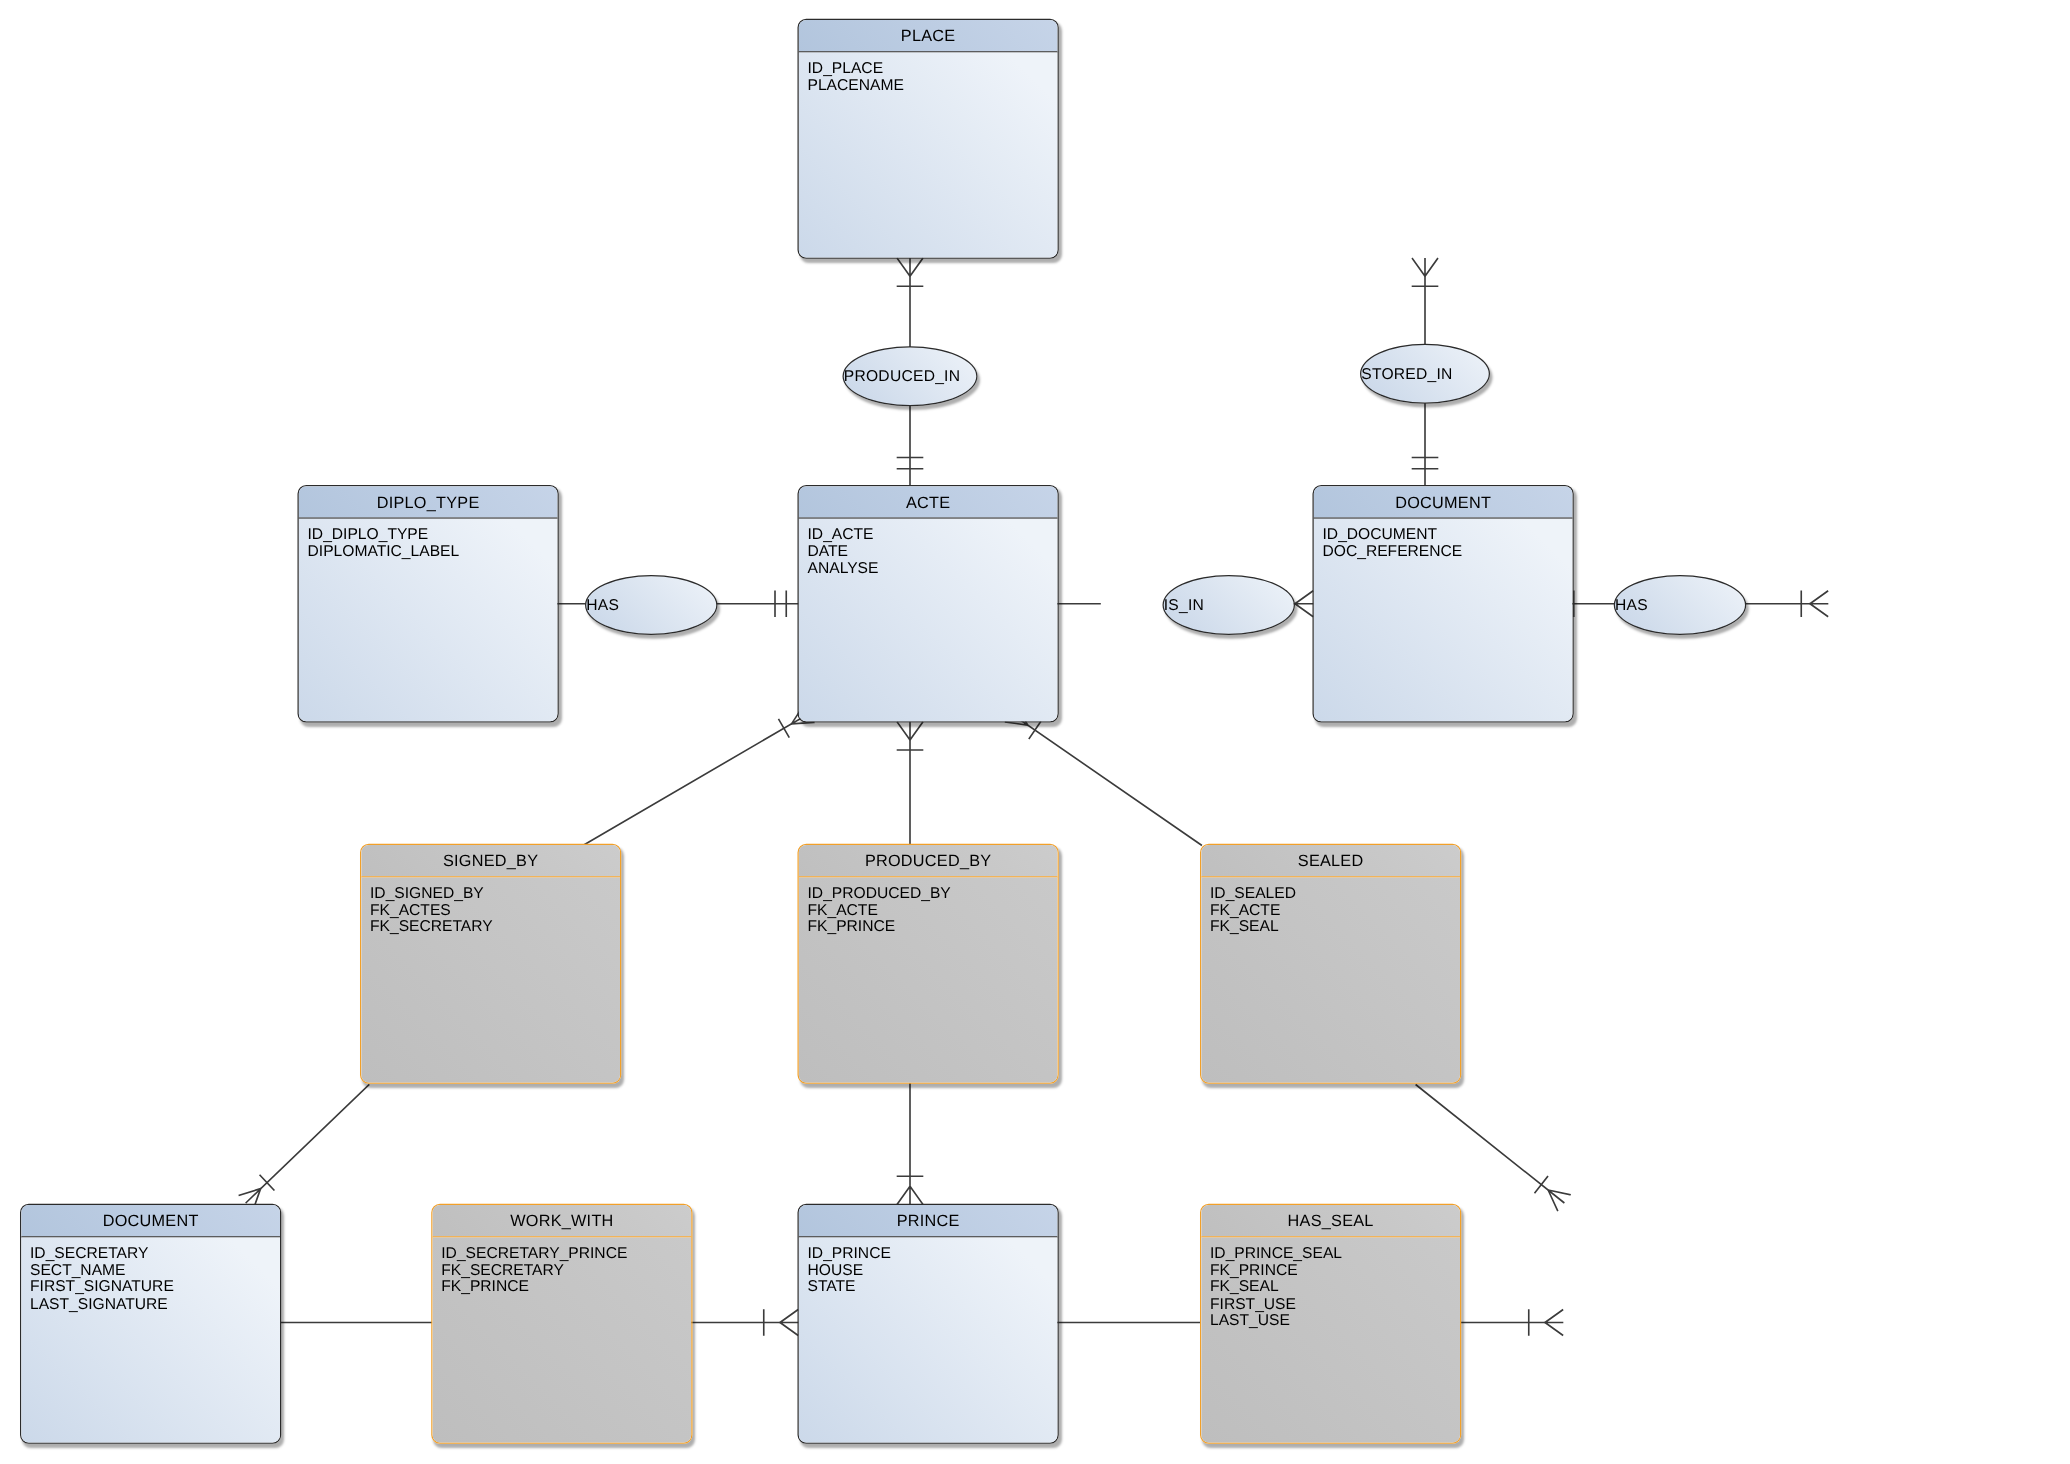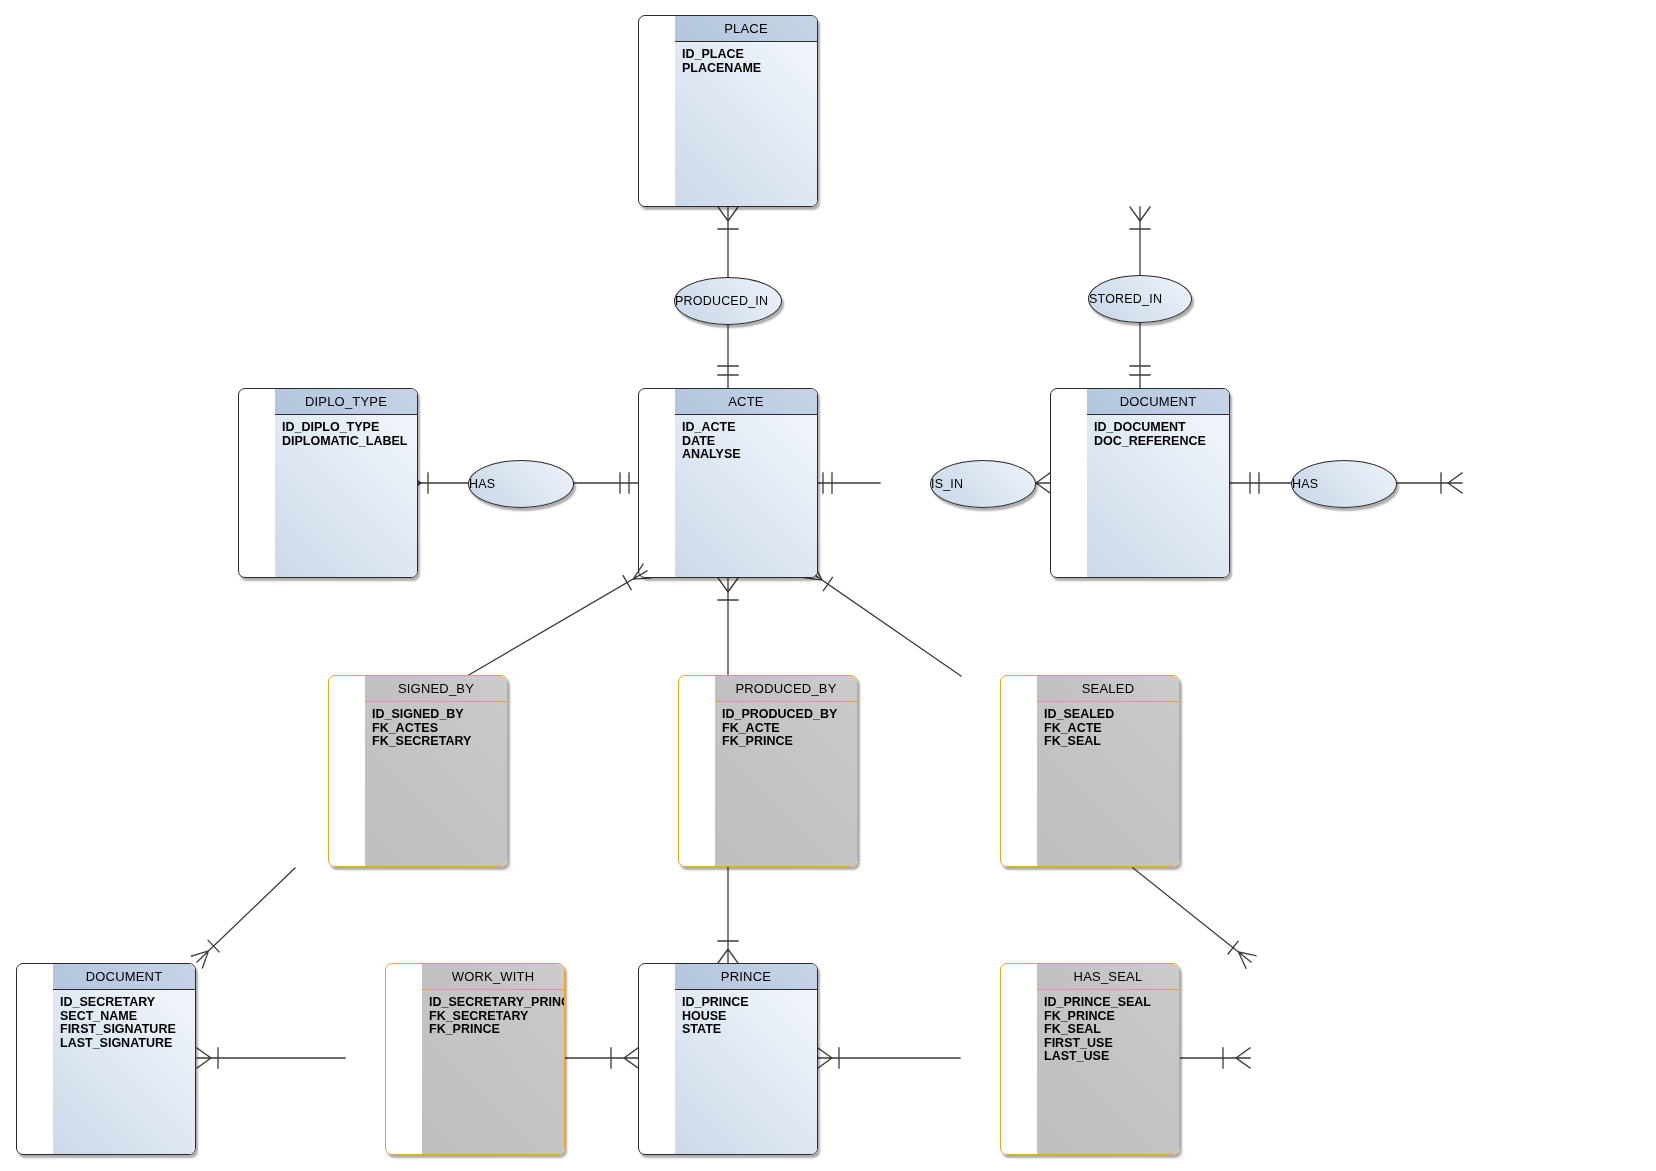--- a/index.html
+++ b/index.html
@@ -16,40 +16,39 @@
   html,body{margin:0;padding:0;background:var(--background);}
   #canvas{
     position:relative;width:1656px;height:1171px;overflow:hidden;
     background:var(--background);
     font-family:"Liberation Sans", sans-serif;
     color:#000;
   }
   #wires{position:absolute;left:0;top:0;z-index:1;}
   #wires path{stroke:var(--line);stroke-width:1.3;fill:none;stroke-linecap:square;}
   .shape{
-    position:absolute;width:180px;z-index:2;box-sizing:border-box;
+    position:absolute;width:209px;z-index:2;box-sizing:border-box;
     border:1.3px solid var(--entity-border);
     border-radius:7px;
     box-shadow:2px 3px 2px rgba(0,0,0,0.32);
     overflow:hidden;
-    padding-left:36px;
   }
   .shape .hdr{
     height:25px;line-height:25px;text-align:center;
     font-size:13px;letter-spacing:.2px;
     background:linear-gradient(45deg,#b2c5dd 0%,#c6d4e8 100%);
     border-bottom:1.3px solid var(--entity-border);
   }
   .shape .attrs{
     padding:6px 7px 0 7px;font-size:12.5px;
     background:linear-gradient(45deg,var(--entity-body-dark) 0%,var(--entity-body-light) 90%);
     height:100%;
   }
-  .attr{line-height:13.6px;white-space:nowrap;font-weight:bold;}
-  .shape.assoc{border-color:var(--association-border);margin-left:40px;}
+  .attr{line-height:13.6px;white-space:nowrap;}
+  .shape.assoc{border-color:var(--association-border);}
   .shape.assoc .hdr{
     background:linear-gradient(45deg,#bfbfbf 0%,#cccccc 100%);
     border-bottom:1.3px solid var(--association-border);
   }
   .shape.assoc .attrs{
     background:linear-gradient(45deg,#bdbdbd 0%,#c9c9c9 100%);
   }
   .rel{
     position:absolute;z-index:2;box-sizing:border-box;
     border:1.3px solid var(--entity-border);

